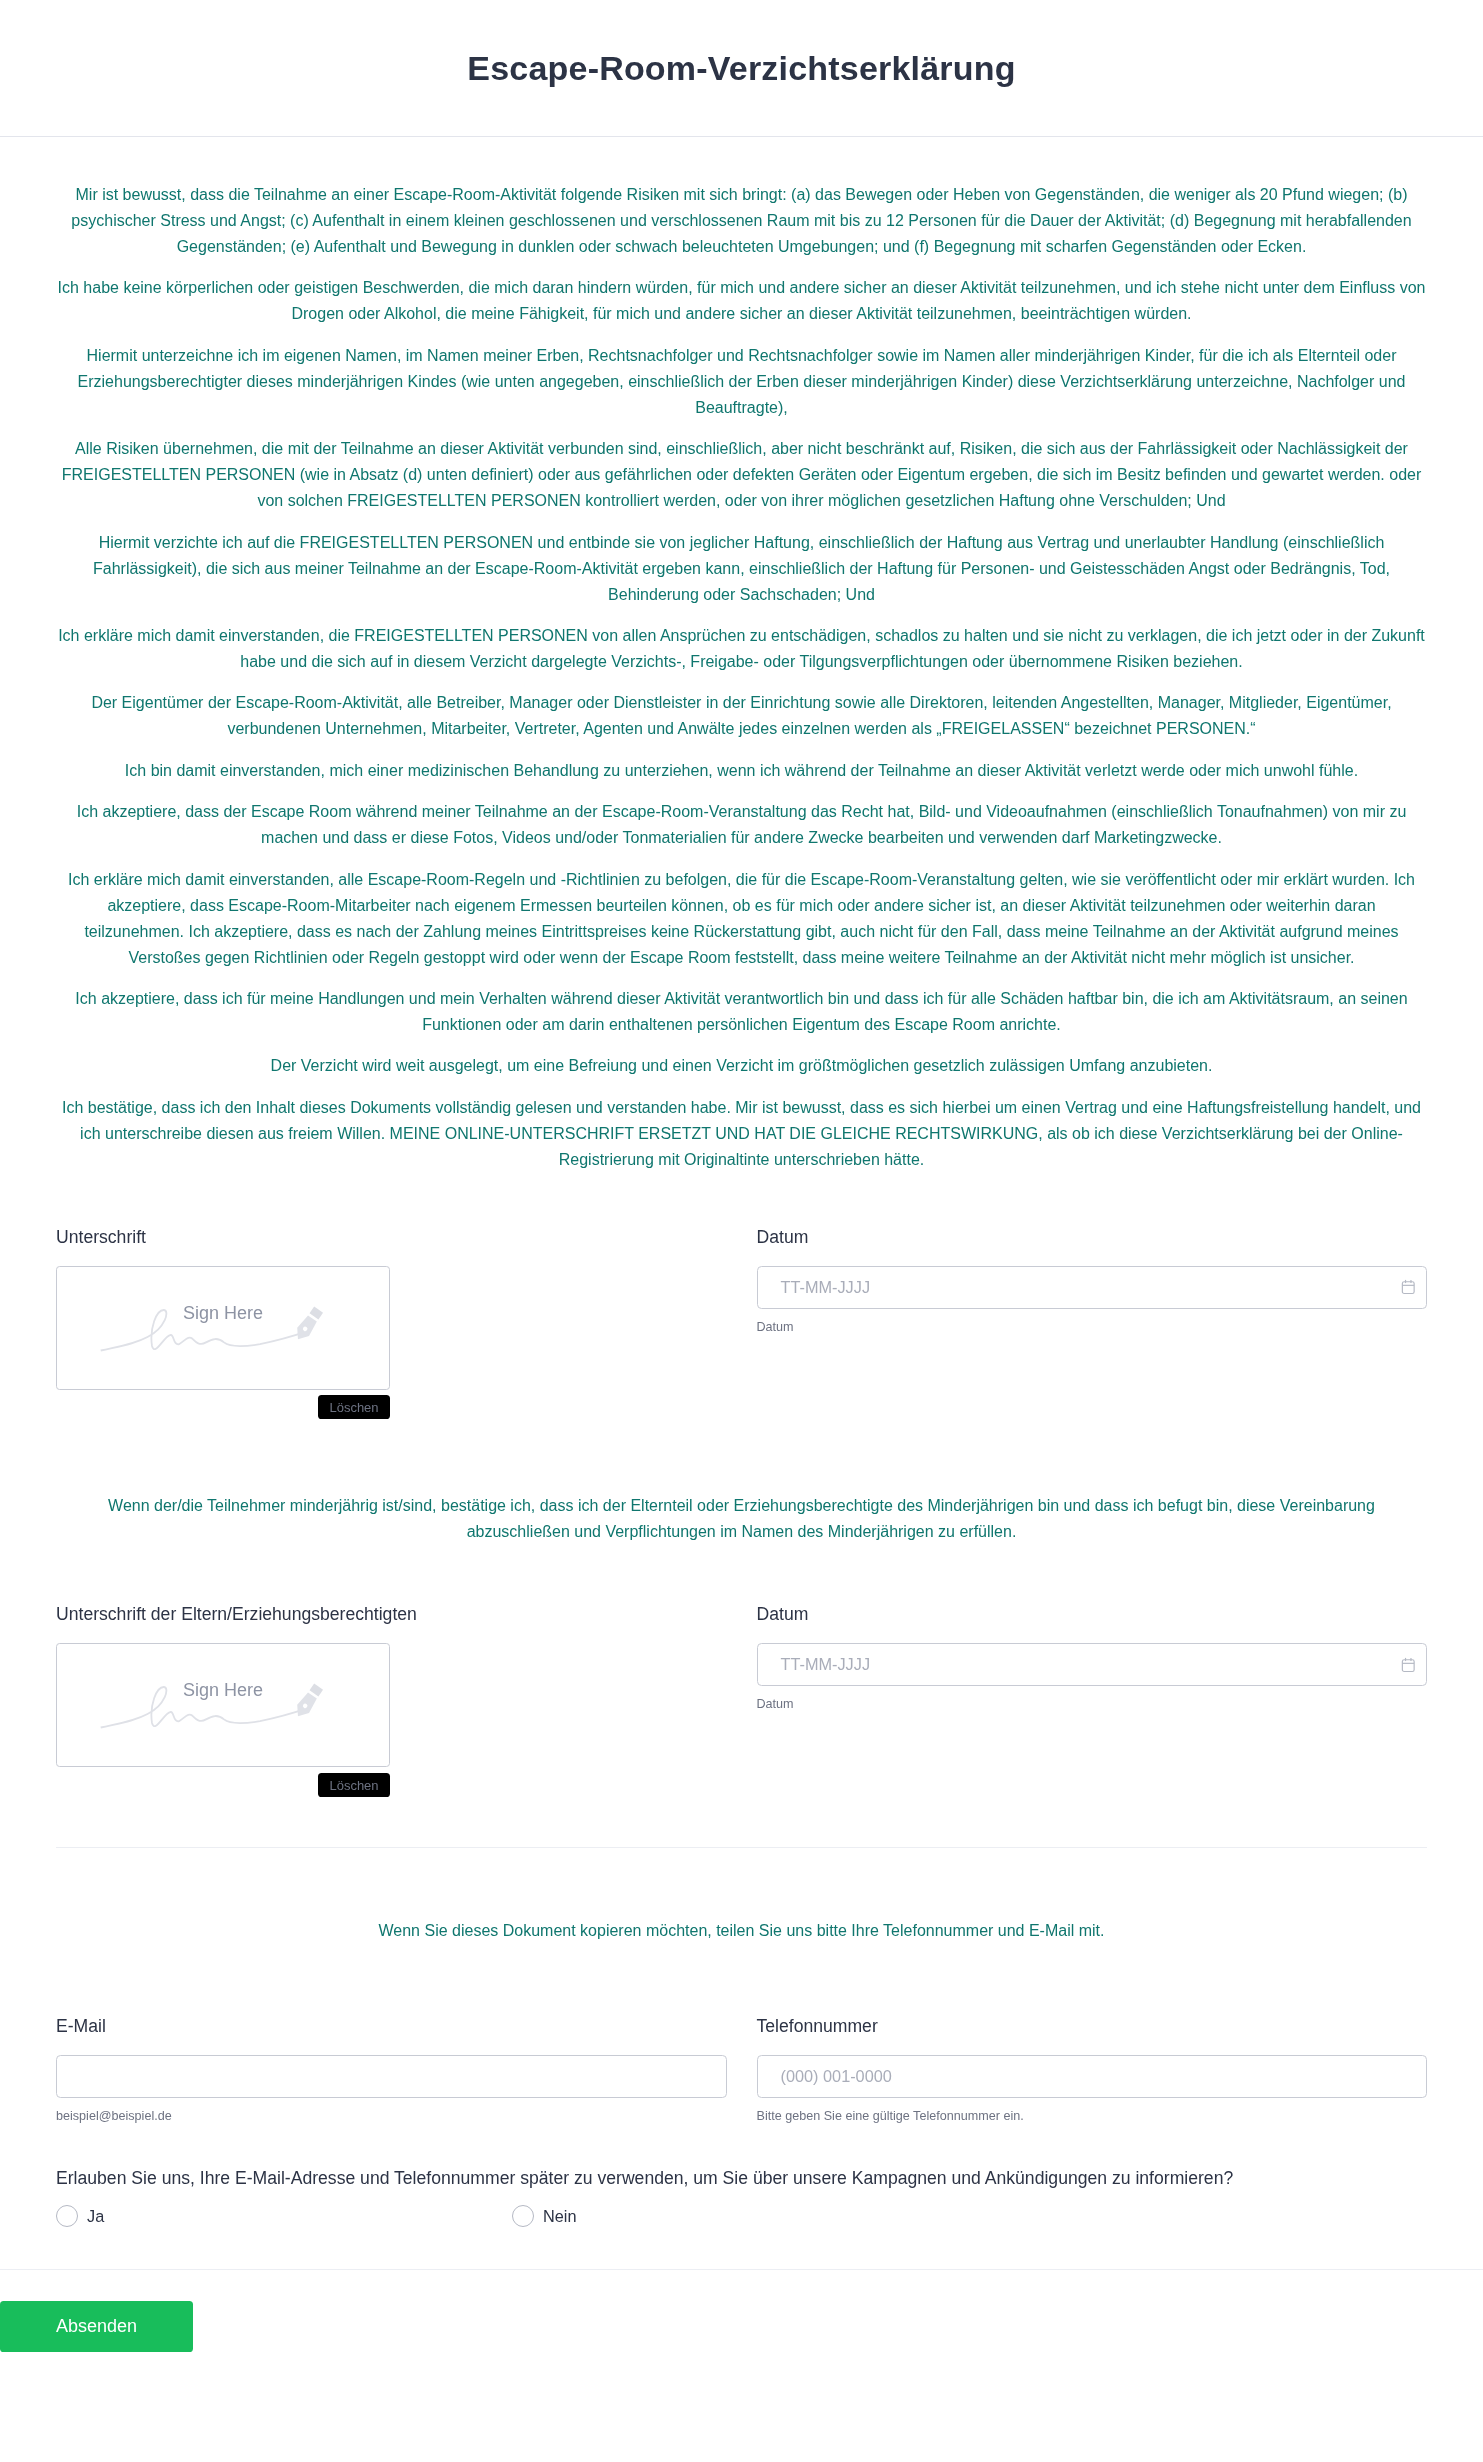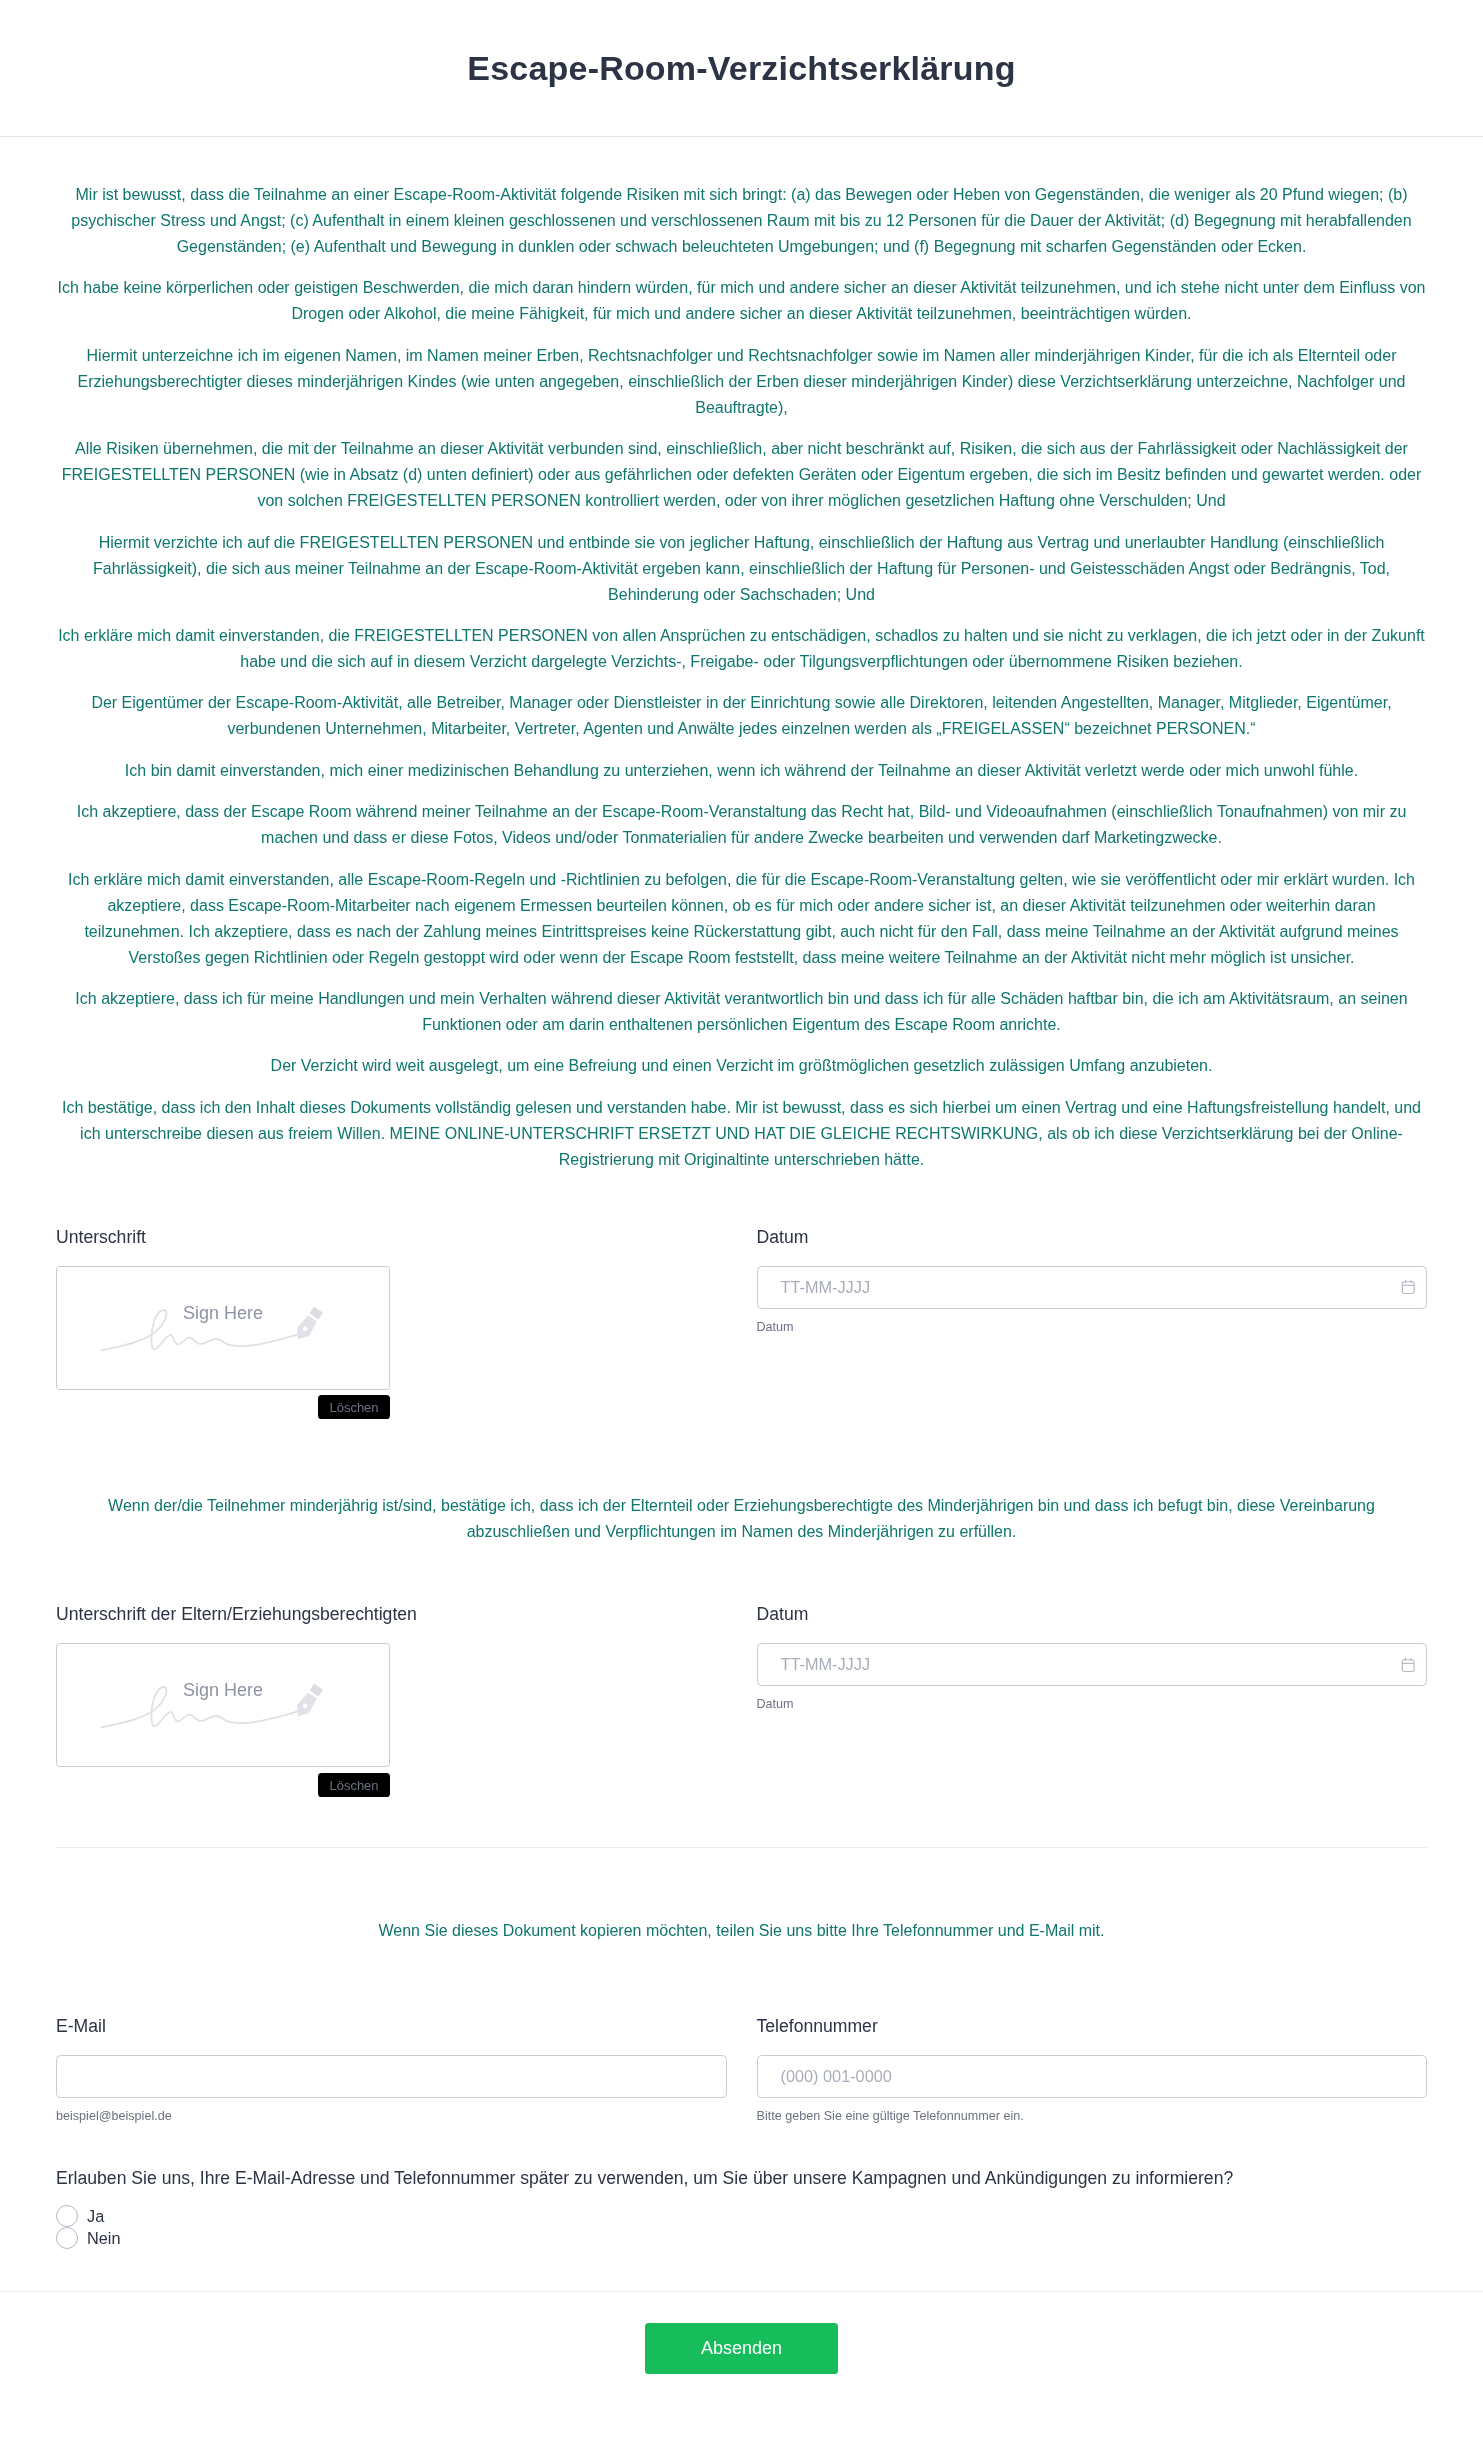--- a/index.html
+++ b/index.html
@@ -34,24 +34,24 @@
   }
   .input {
     width: 100%; height: 43px; border: 1.4px solid #c8cbd4; border-radius: 4.5px;
     padding: 0 23px; font-size: 16.3px; color: #2c3345; position: relative;
     display: flex; align-items: center; background: #fff;
   }
   .input .ph { color: #a9adb9; }
   .cal-icon { position: absolute; right: 11px; top: 12.6px; }
   .sublabel { font-size: 12.6px; color: #6d7282; margin-top: 11px; display: block; }
   .divider { height: 0.9px; background: #eceef3; margin: 0; }
-  .radio-row { display: flex; margin-top: 16.3px; flex-direction: column; }
+  .radio-row { display: flex; margin-top: 16.3px; }
   .radio { display: flex; align-items: center; gap: 9px; font-size: 16.3px; color: #2c3345; }
   .radio .circle { width: 22px; height: 22px; border: 1.4px solid #b5b9c4; border-radius: 50%; background: #fff; }
-  .footer { border-top: 1.8px solid #eceef3; height: 126px; display: flex; justify-content: center; align-items: flex-start; padding-top: 31px; margin-top: 42px; }
+  .footer { border-top: 1.8px solid #eceef3; height: 126px; display: flex; justify-content: flex-start; align-items: flex-start; padding-top: 31px; margin-top: 42px; }
   .submit-btn {
     width: 193px; height: 51px; background: #18bd5b; color: #fff; border: none; border-radius: 3.6px;
     font-size: 18px; font-family: "Liberation Sans", sans-serif;
   }
 </style>
 </head>
 <body>
 
 <div class="header">
   <h1>Escape-Room-Verzichtserklärung</h1>

